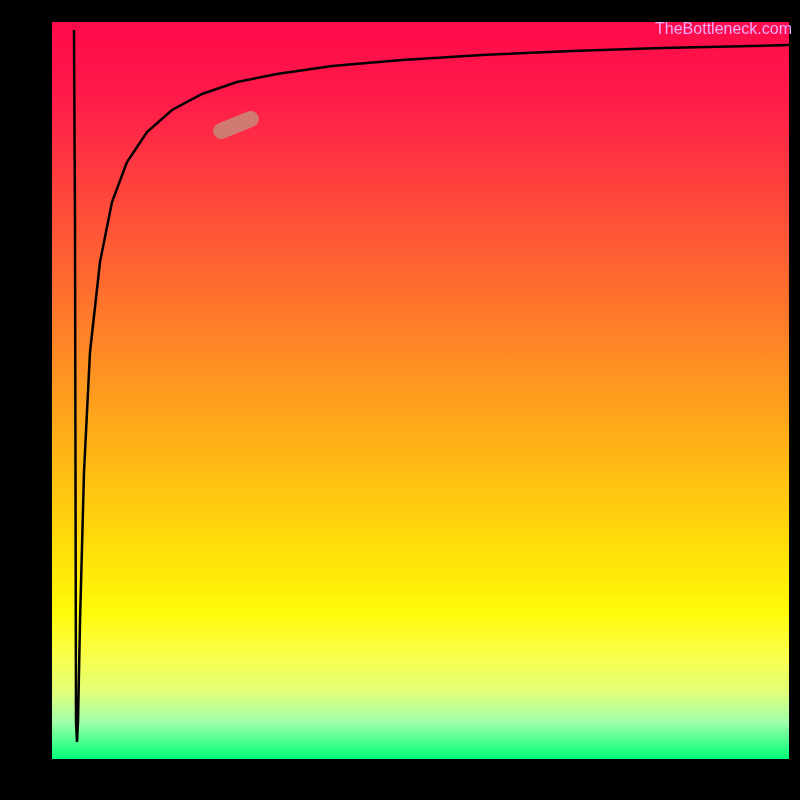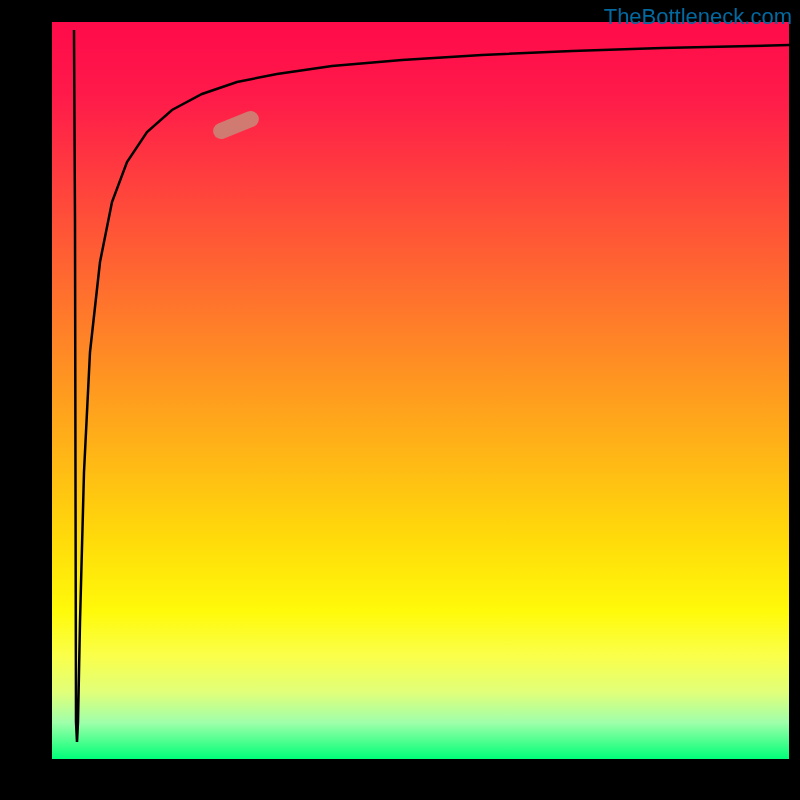--- a/index.html
+++ b/index.html
@@ -9,24 +9,24 @@
     }
     body {
       width: 800px;
       height: 800px;
       background: #000;
       position: relative;
       font-family: Arial, sans-serif;
     }
     .watermark {
       position: absolute;
-      top: 4px;
+      top: 20px;
       right: 8px;
-      color: #0369a1;
-      font-size: 22px;
+      color: #f0abfc;
+      font-size: 16px;
       z-index: 10;
     }
     .plot-area {
       position: absolute;
       left: 52px;
       top: 22px;
       width: 737px;
       height: 737px;
       background: linear-gradient(to bottom,
         #ff0a4a 0%,

